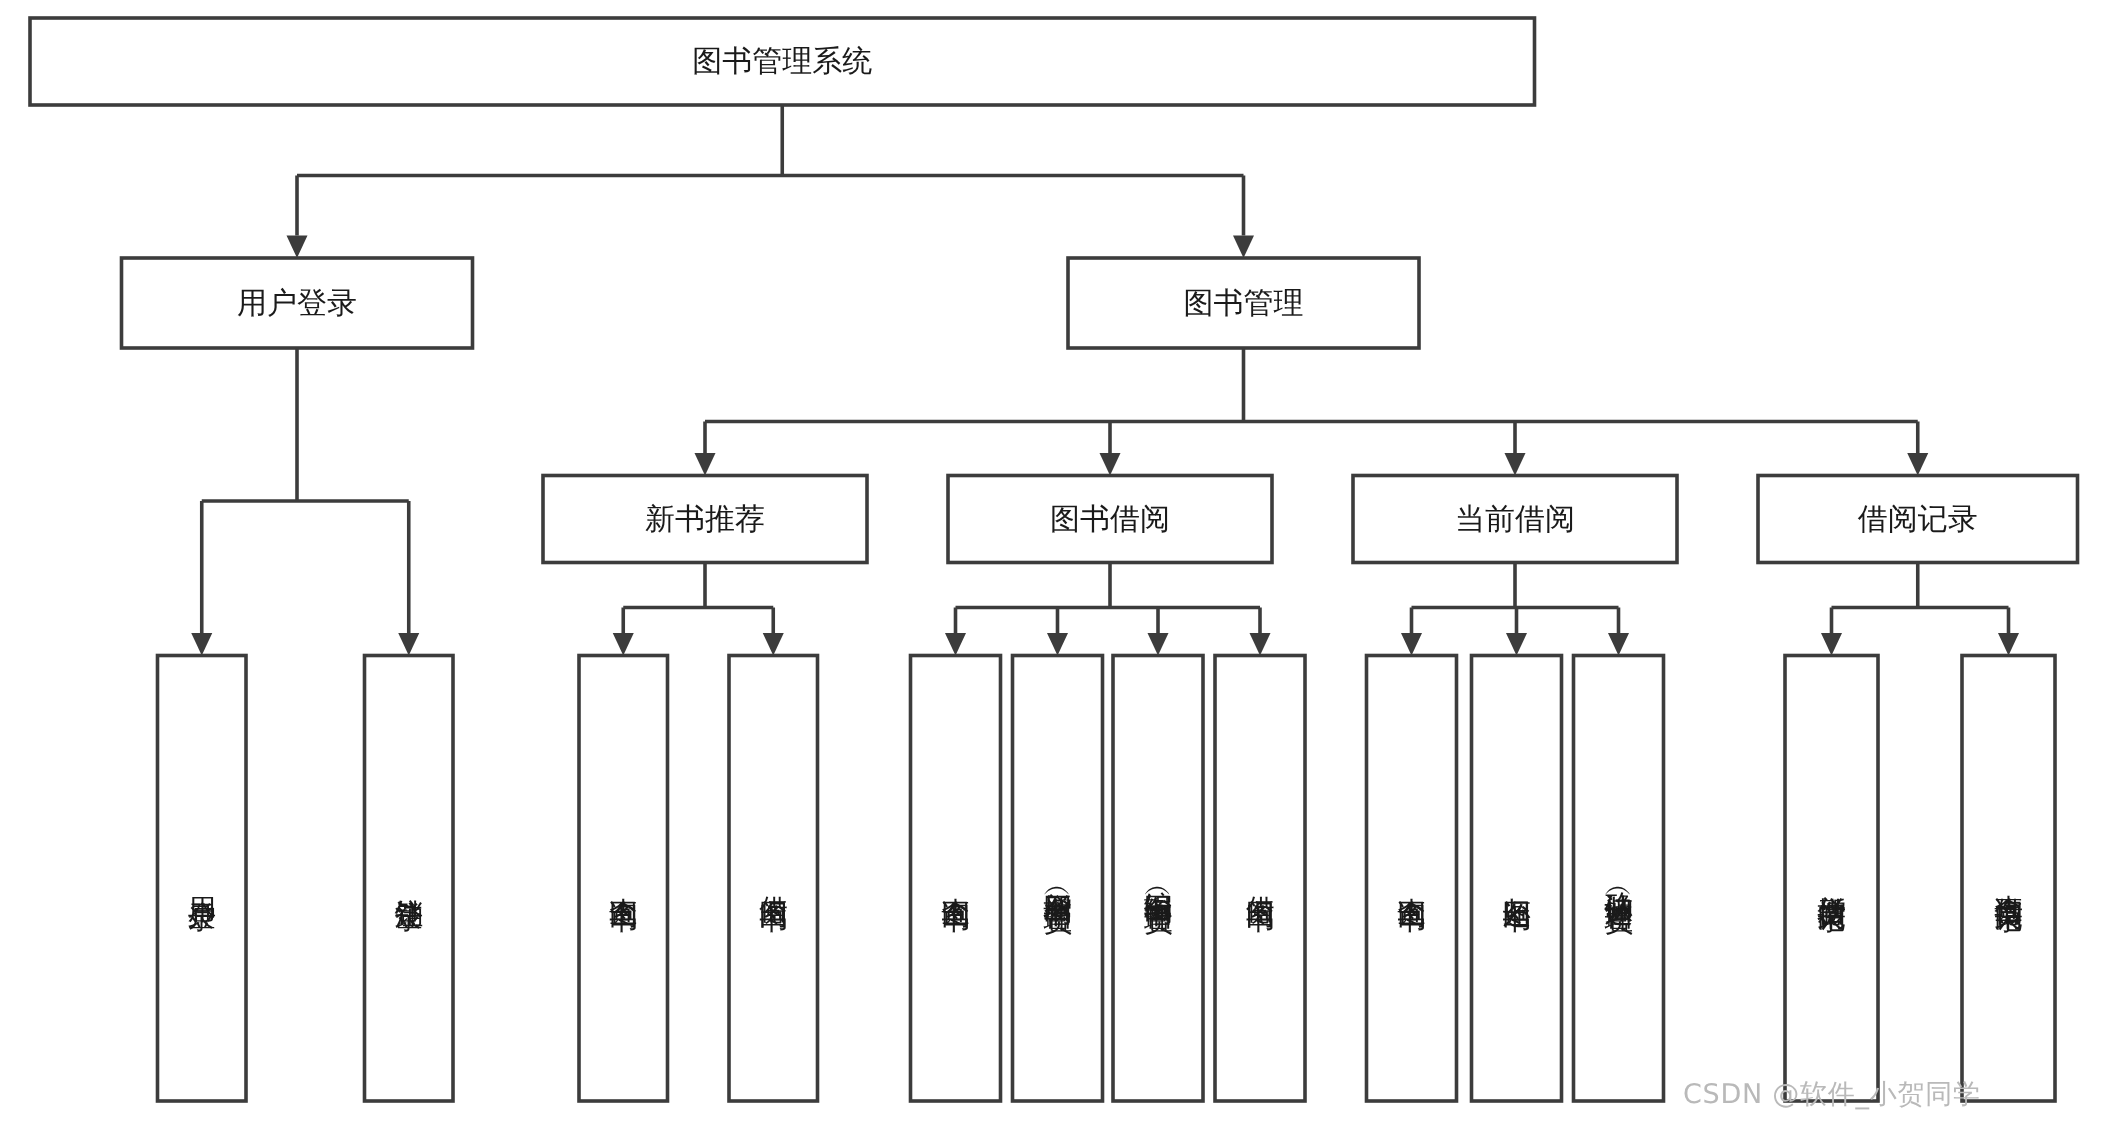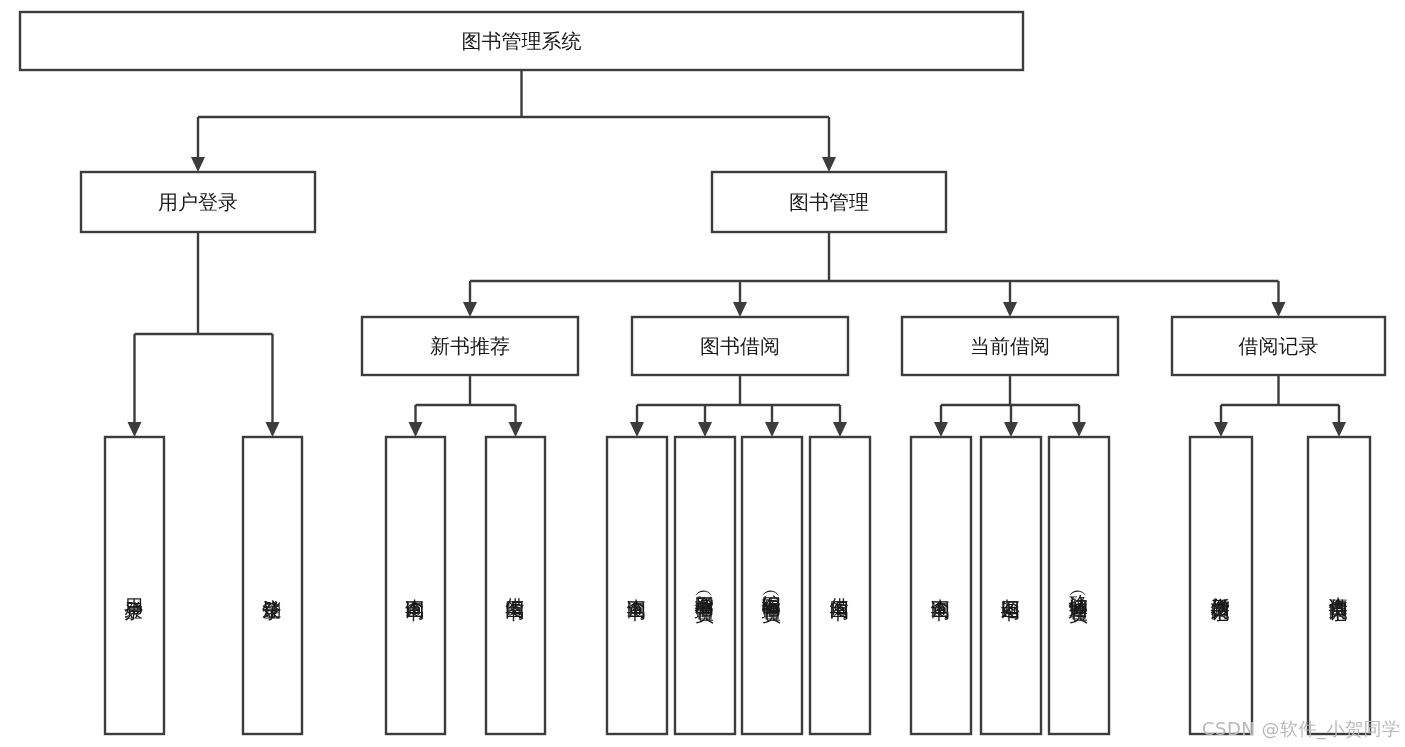--- a/index.html
+++ b/index.html
@@ -200,14 +200,14 @@
         <span>确认归还（管理员）</span>
       </div>
       <div class="leaf-label-wrap" style="left: 1190px; top: 437px; width: 62px; height: 297px;">
         <span>新增借阅记录</span>
       </div>
       <div class="leaf-label-wrap" style="left: 1308px; top: 437px; width: 62px; height: 297px;">
         <span>查询借阅记录</span>
       </div>
     </div>
 
-  <div class="watermark" id="watermark" style="left:1202px; top:717px;">CSDN @软件_小贺同学</div>
+  <div class="watermark" id="watermark" style="left:1122px; top:717px;">CSDN @软件_小贺同学</div>
 </div>
 
 </body></html>

